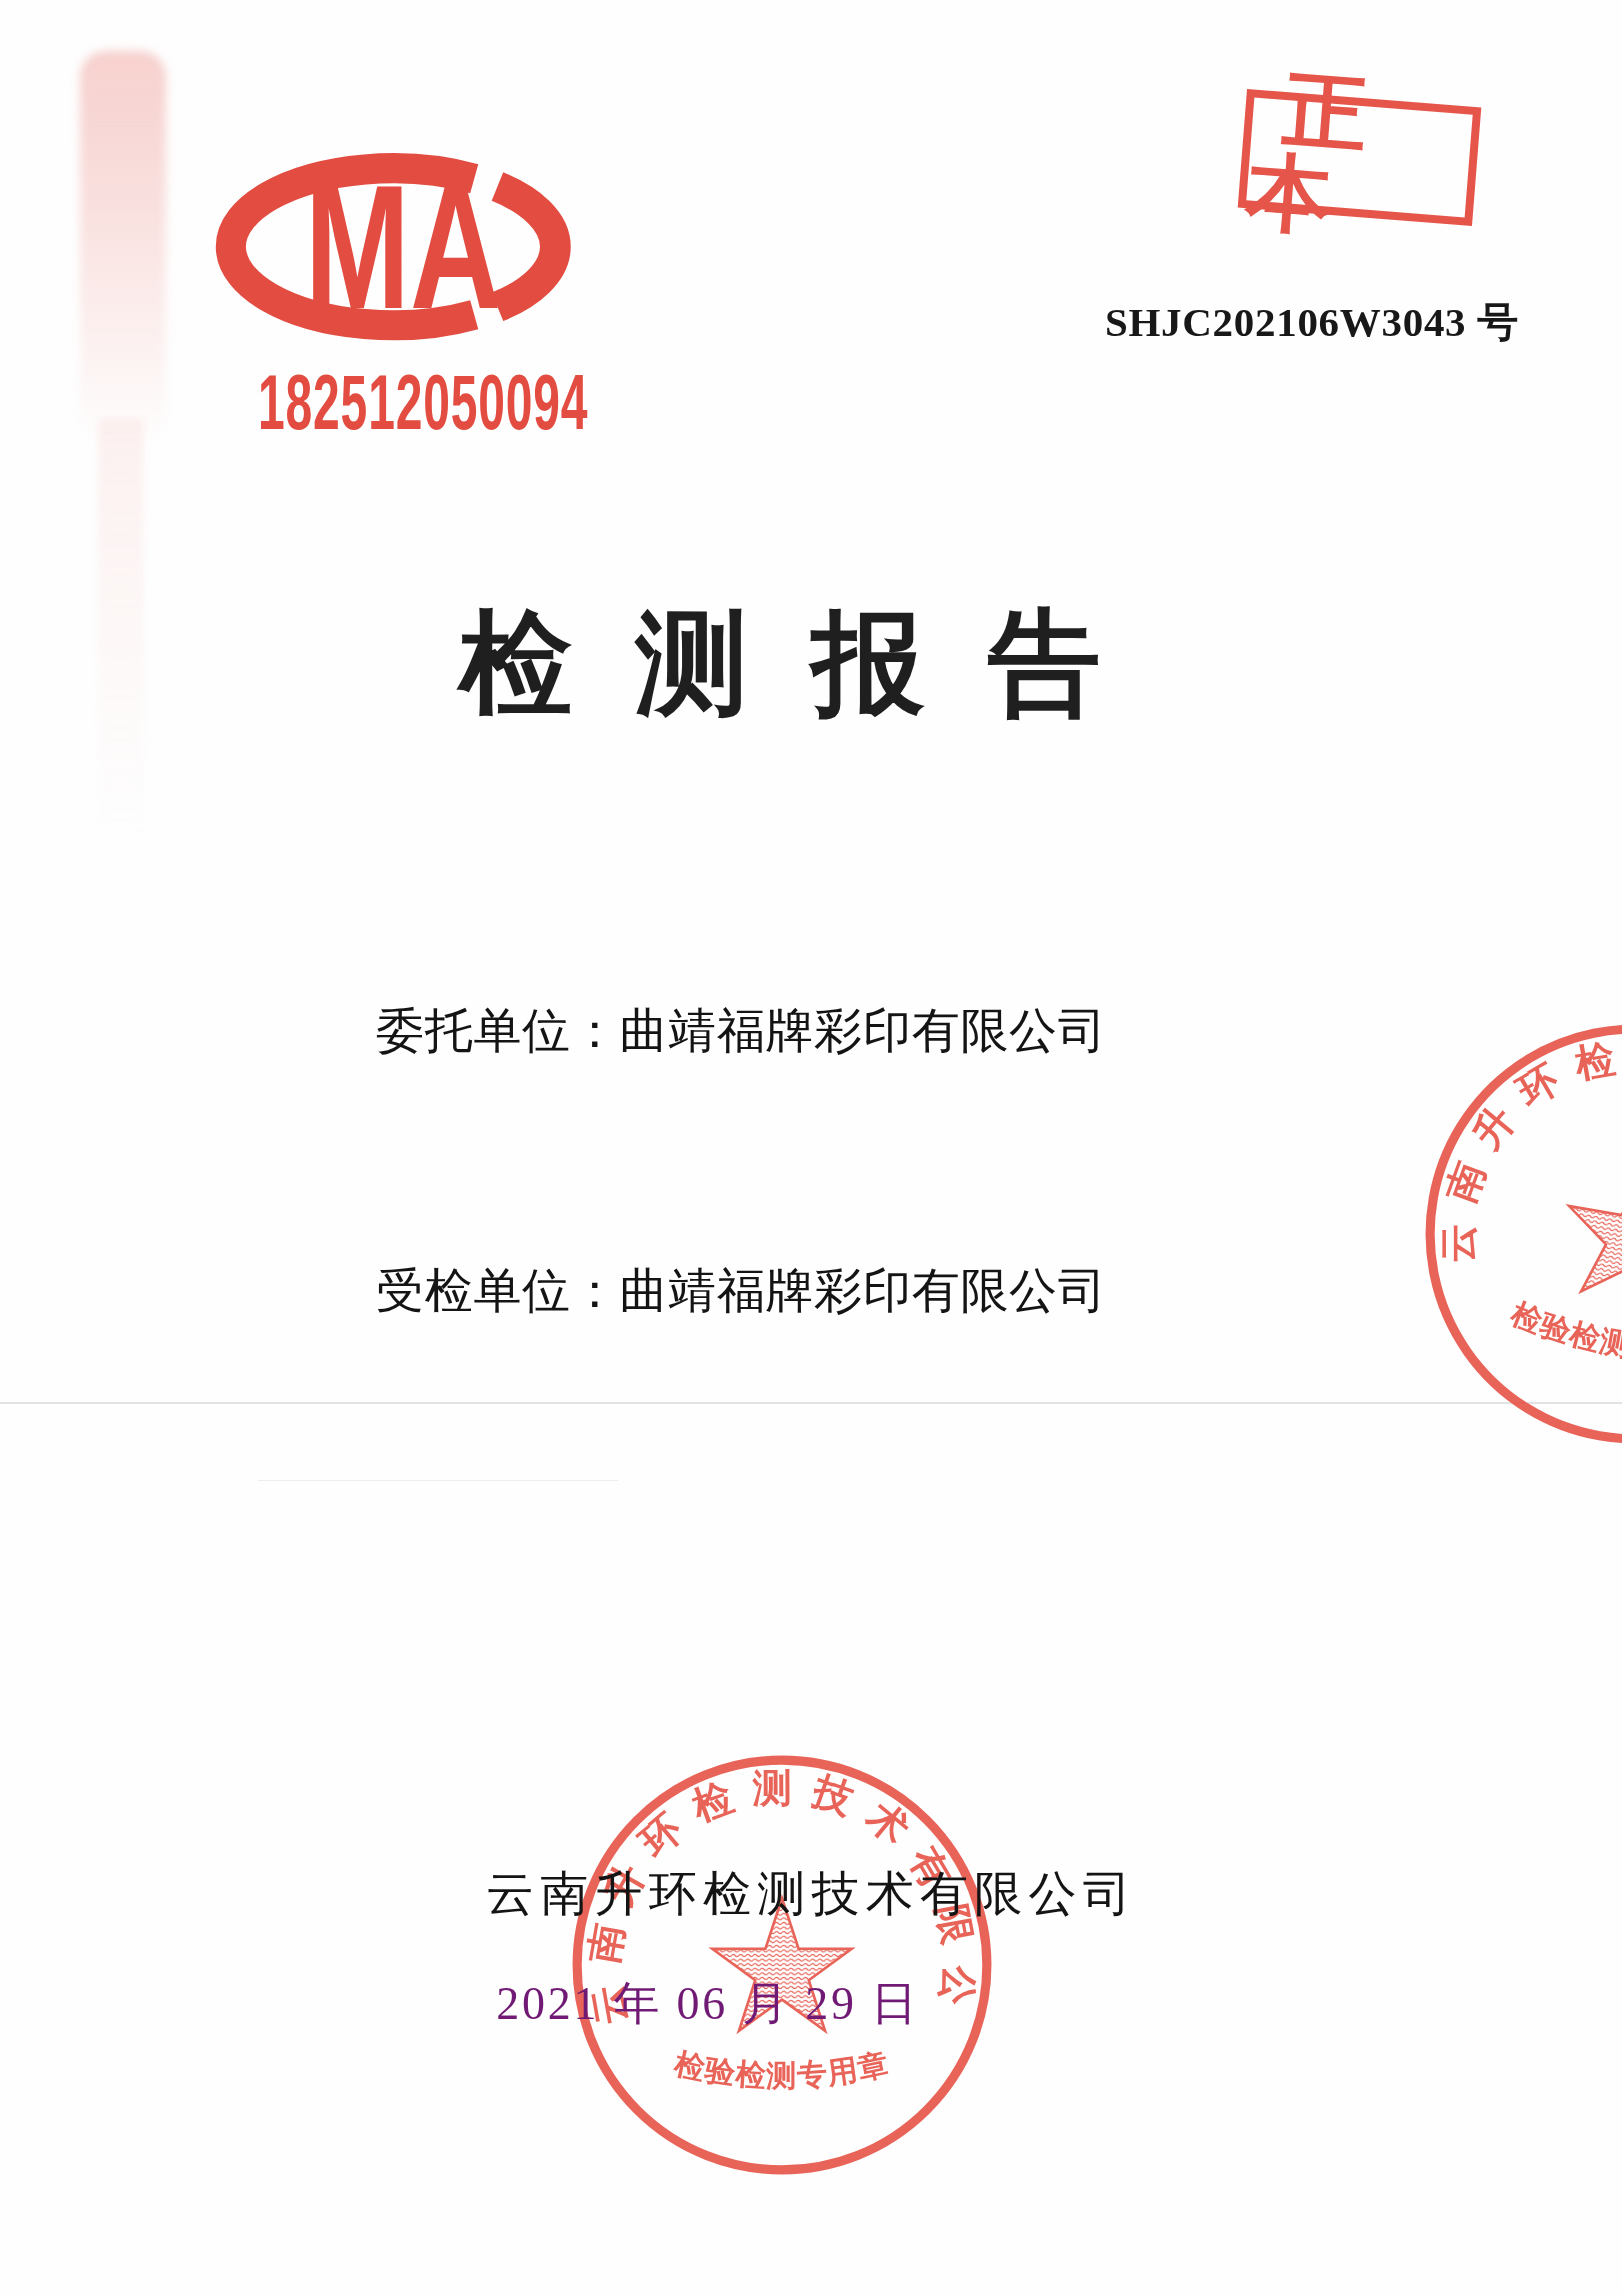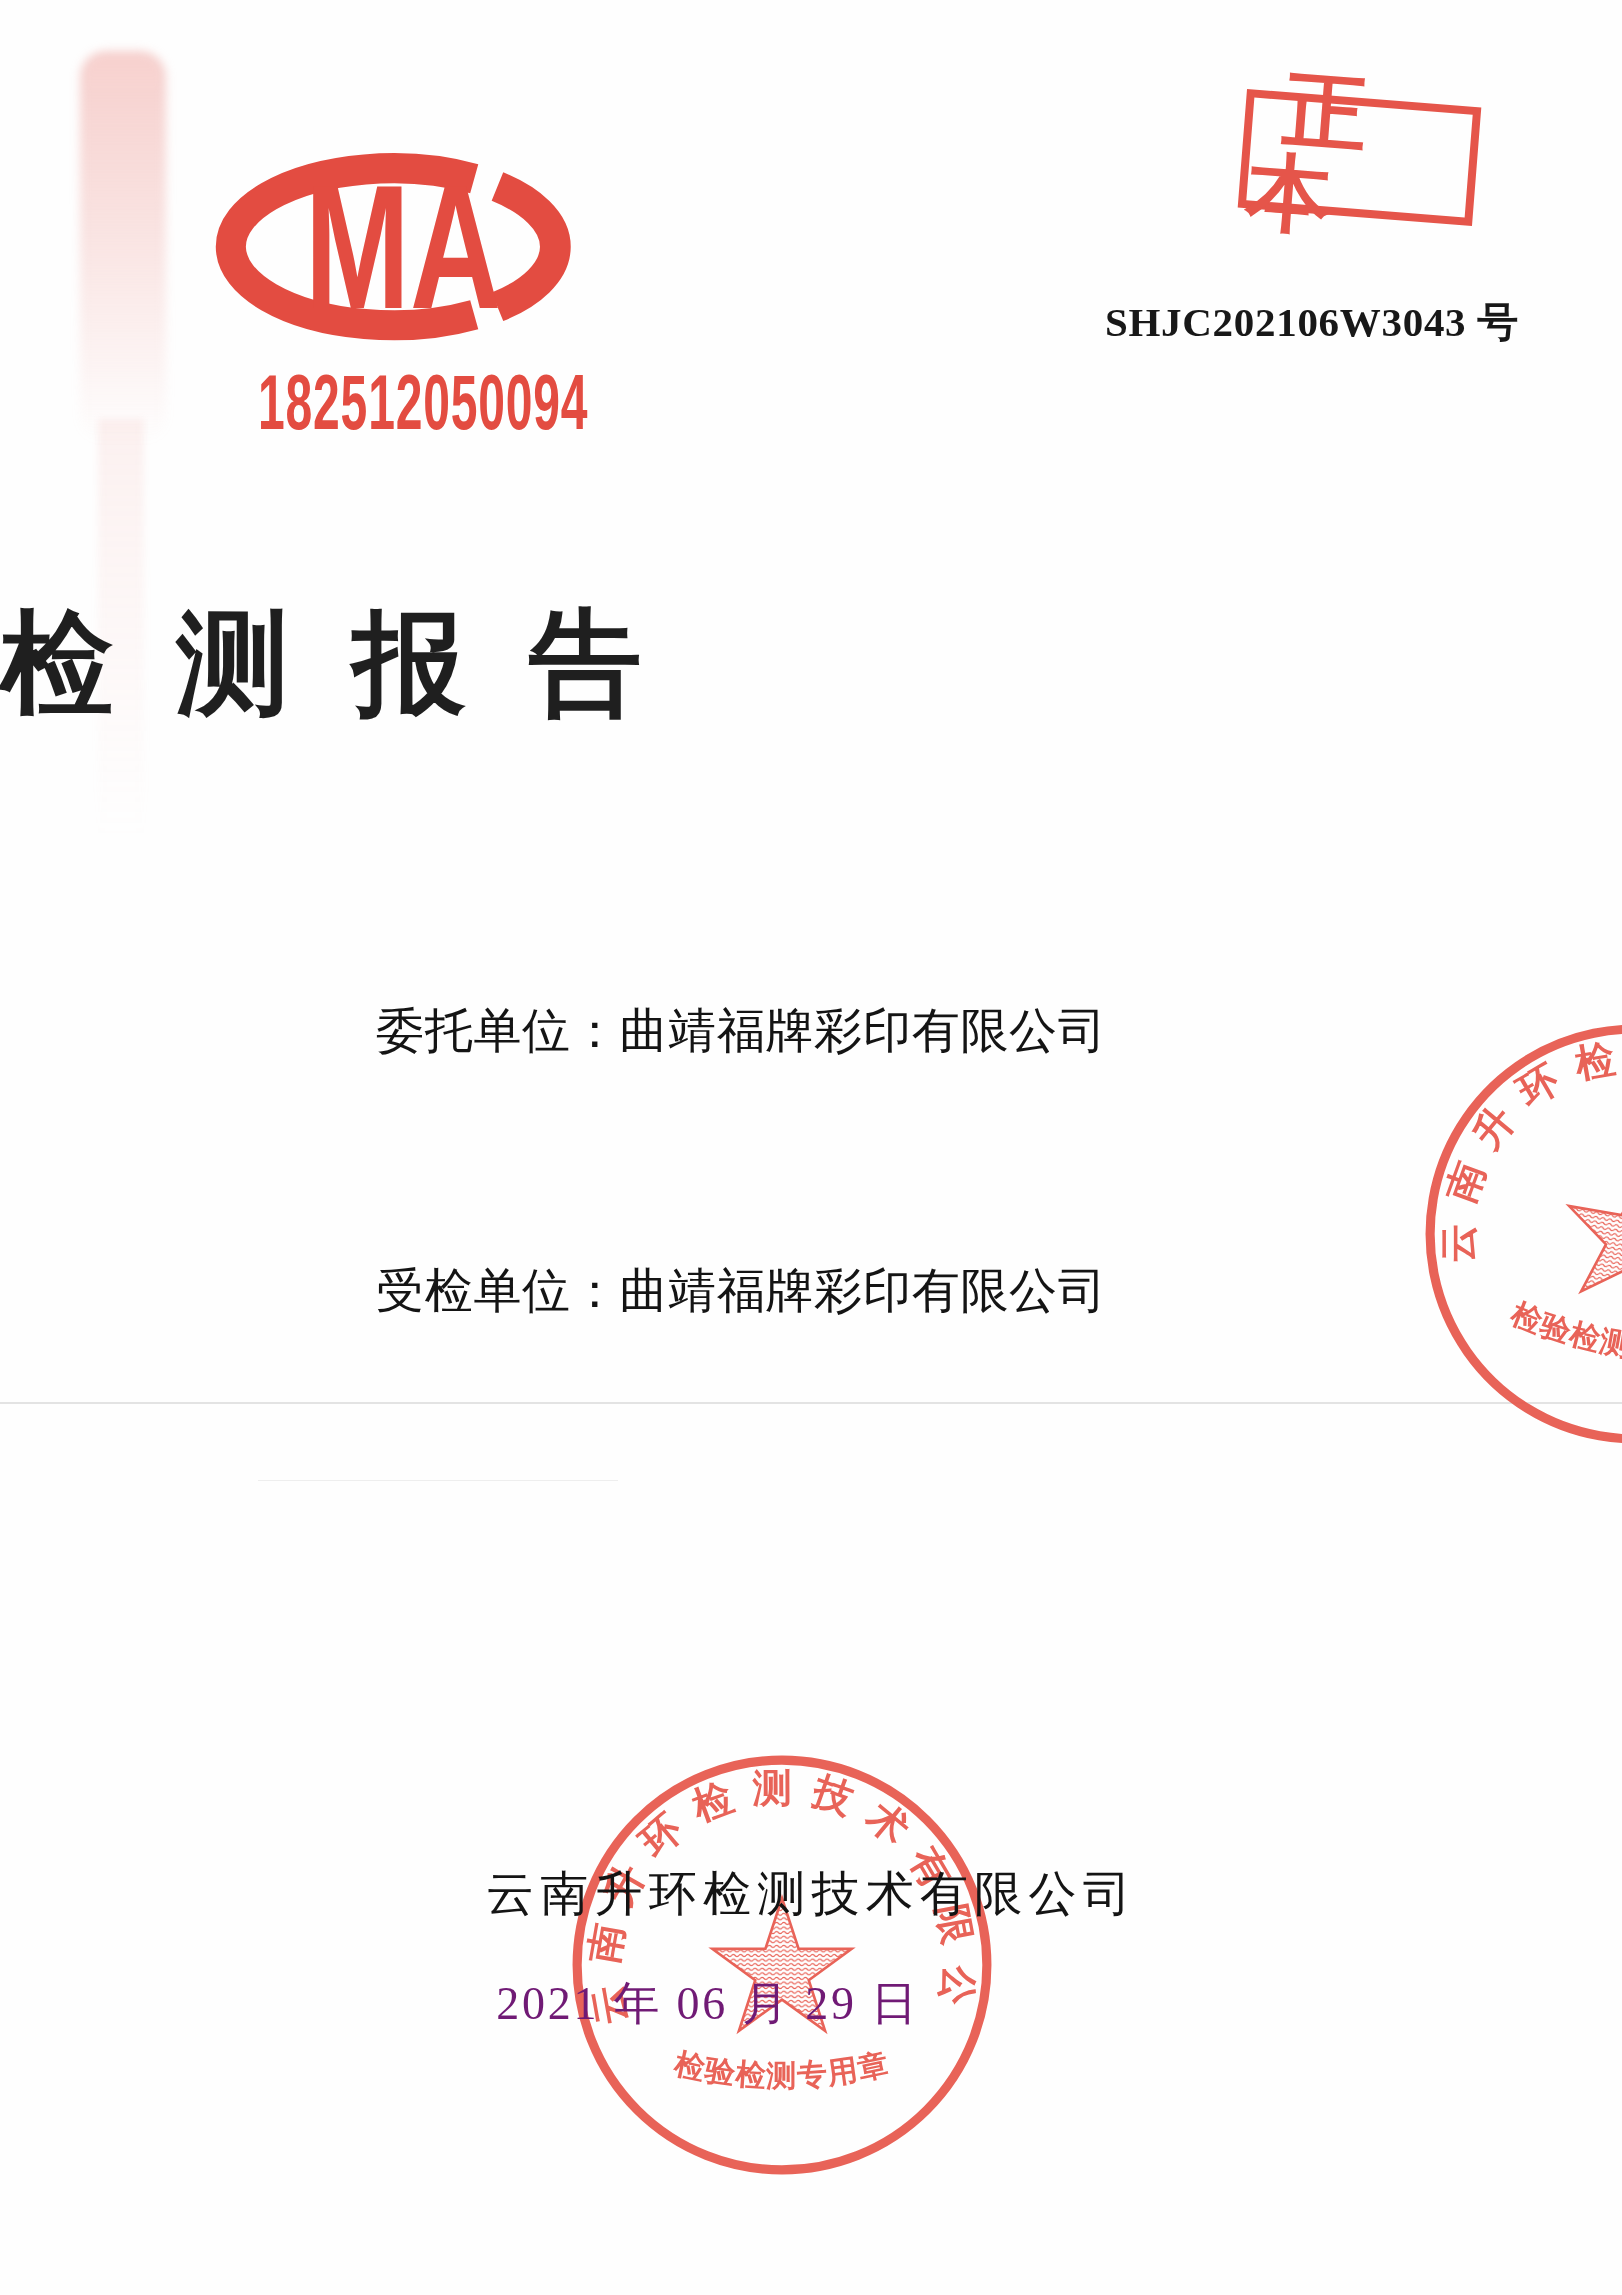--- a/index.html
+++ b/index.html
@@ -37,21 +37,21 @@
     display:flex;align-items:center;justify-content:center;
     font-size:84px;font-weight:bold;color:#e3473b;
     letter-spacing:30px;text-indent:30px;
     line-height:1;z-index:3;opacity:.92;
   }
   .report-no{
     left:1105px;top:295px;font-size:41px;font-weight:bold;
     letter-spacing:0.7px;z-index:4;color:#181818;
   }
   .doc-title{
-    left:0;top:607px;width:1623px;text-align:left;
+    left:0;top:607px;width:1623px;text-align:center;
     font-size:113px;font-weight:600;letter-spacing:.56em;
     color:#1f1f1f;z-index:4;line-height:1;
   }
   .field-row{left:376px;font-size:48px;letter-spacing:0.7px;line-height:1.2;z-index:4;color:#141414;white-space:nowrap;}
   .field-row-1{top:1002px;}
   .field-row-2{top:1262px;}
   .field-row-3{top:1520px;}
   .issuer-line{
     left:0;top:1868px;width:1623px;text-align:center;
     font-size:48px;letter-spacing:.13em;z-index:4;color:#141414;line-height:1.1;

